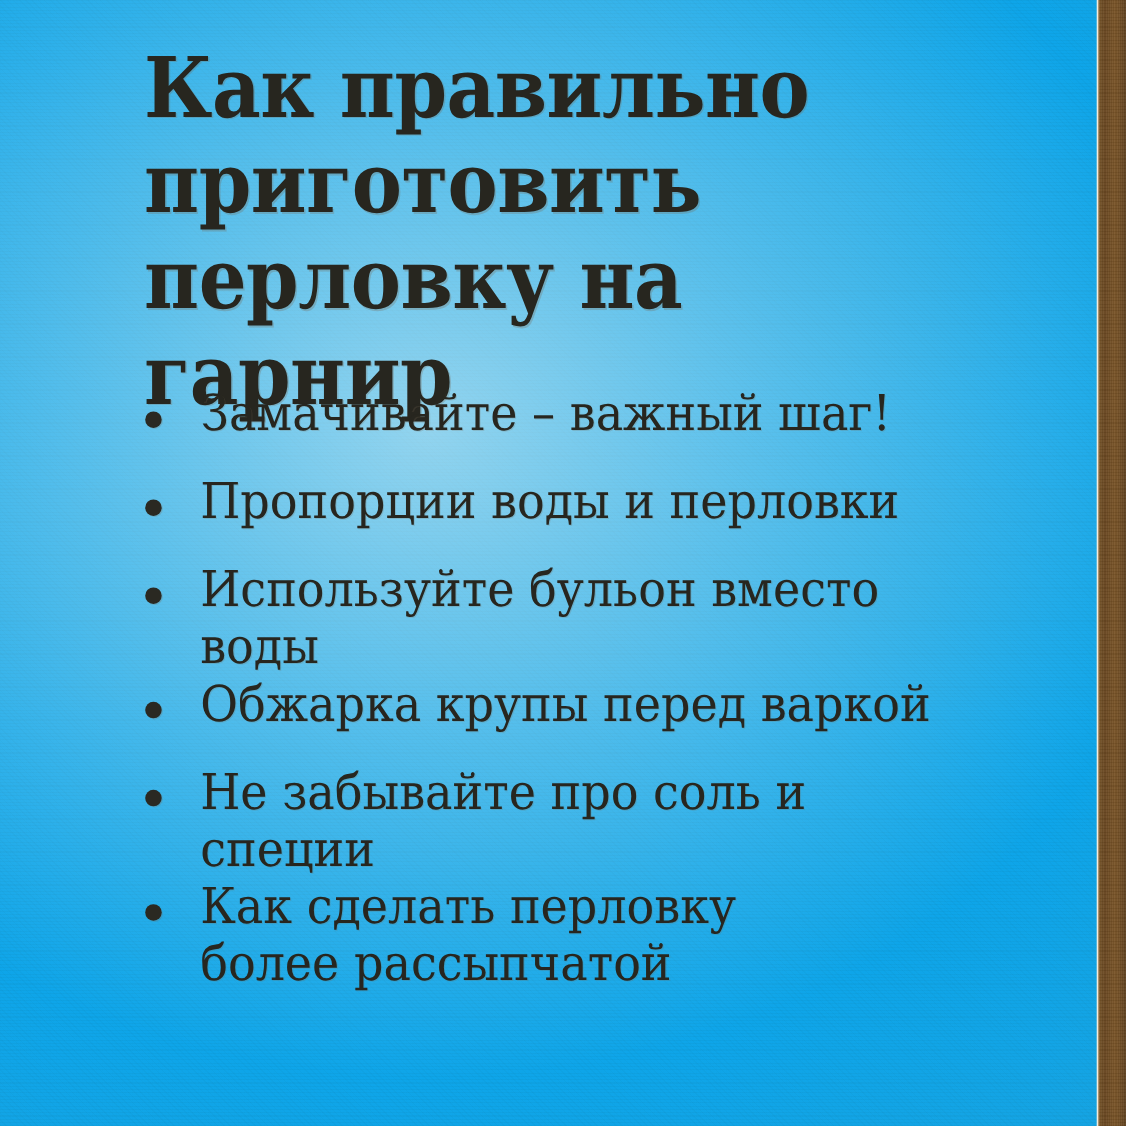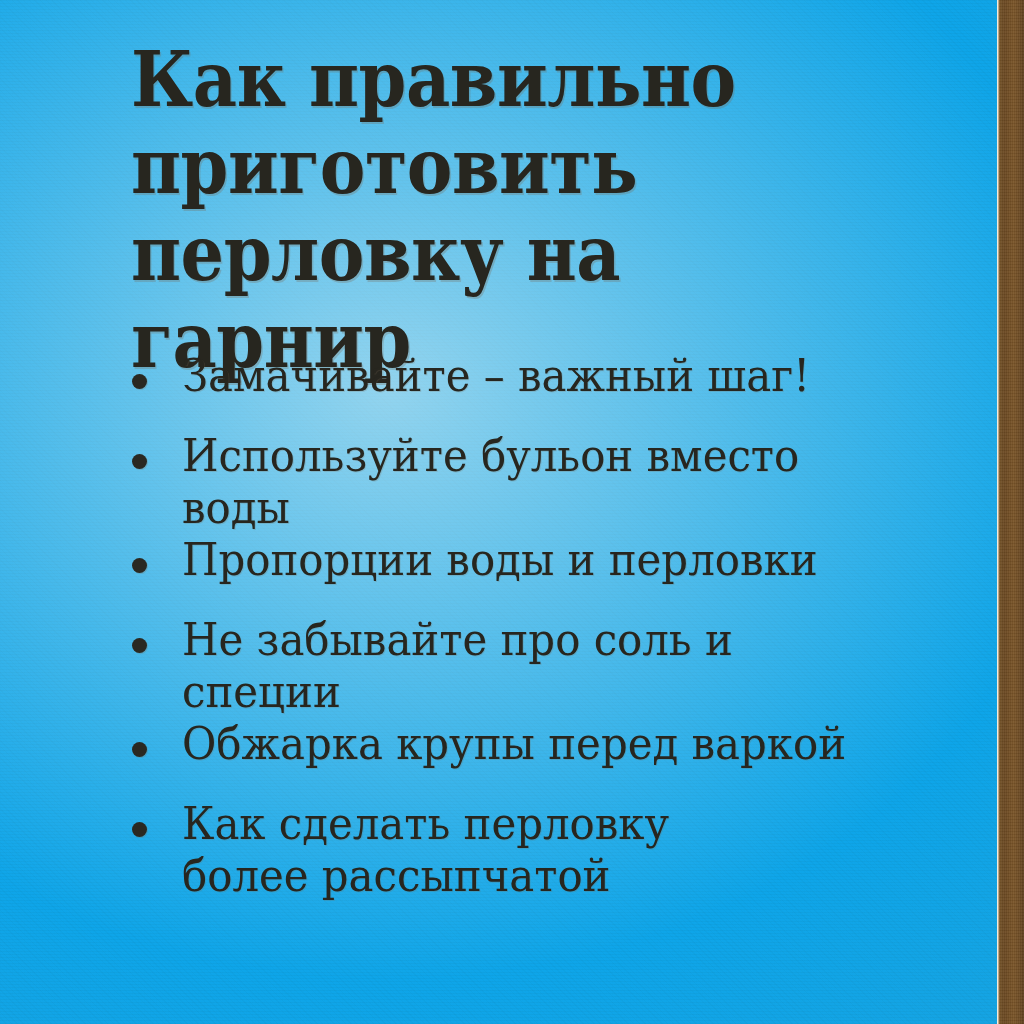--- a/index.html
+++ b/index.html
@@ -160,36 +160,36 @@
 
     <ul id="bullet-list">
 
       <li class="bullet-row">
         <span class="bullet-dot"></span>
         <span class="bullet-text">Замачивайте – важный шаг!</span>
       </li>
 
       <li class="bullet-row">
         <span class="bullet-dot"></span>
+        <span class="bullet-text">Пропорции воды и перловки</span>
+      </li>
+
+      <li class="bullet-row">
+        <span class="bullet-dot"></span>
         <span class="bullet-text">Используйте бульон вместо воды</span>
       </li>
 
       <li class="bullet-row">
         <span class="bullet-dot"></span>
-        <span class="bullet-text">Пропорции воды и перловки</span>
+        <span class="bullet-text">Обжарка крупы перед варкой</span>
       </li>
 
       <li class="bullet-row">
         <span class="bullet-dot"></span>
         <span class="bullet-text">Не забывайте про соль и специи</span>
-      </li>
-
-      <li class="bullet-row">
-        <span class="bullet-dot"></span>
-        <span class="bullet-text">Обжарка крупы перед варкой</span>
       </li>
 
 
       <li class="bullet-row two-line">
         <span class="bullet-dot"></span>
         <span class="bullet-text">Как сделать перловку
 более рассыпчатой</span>
       </li>
 
     </ul>

